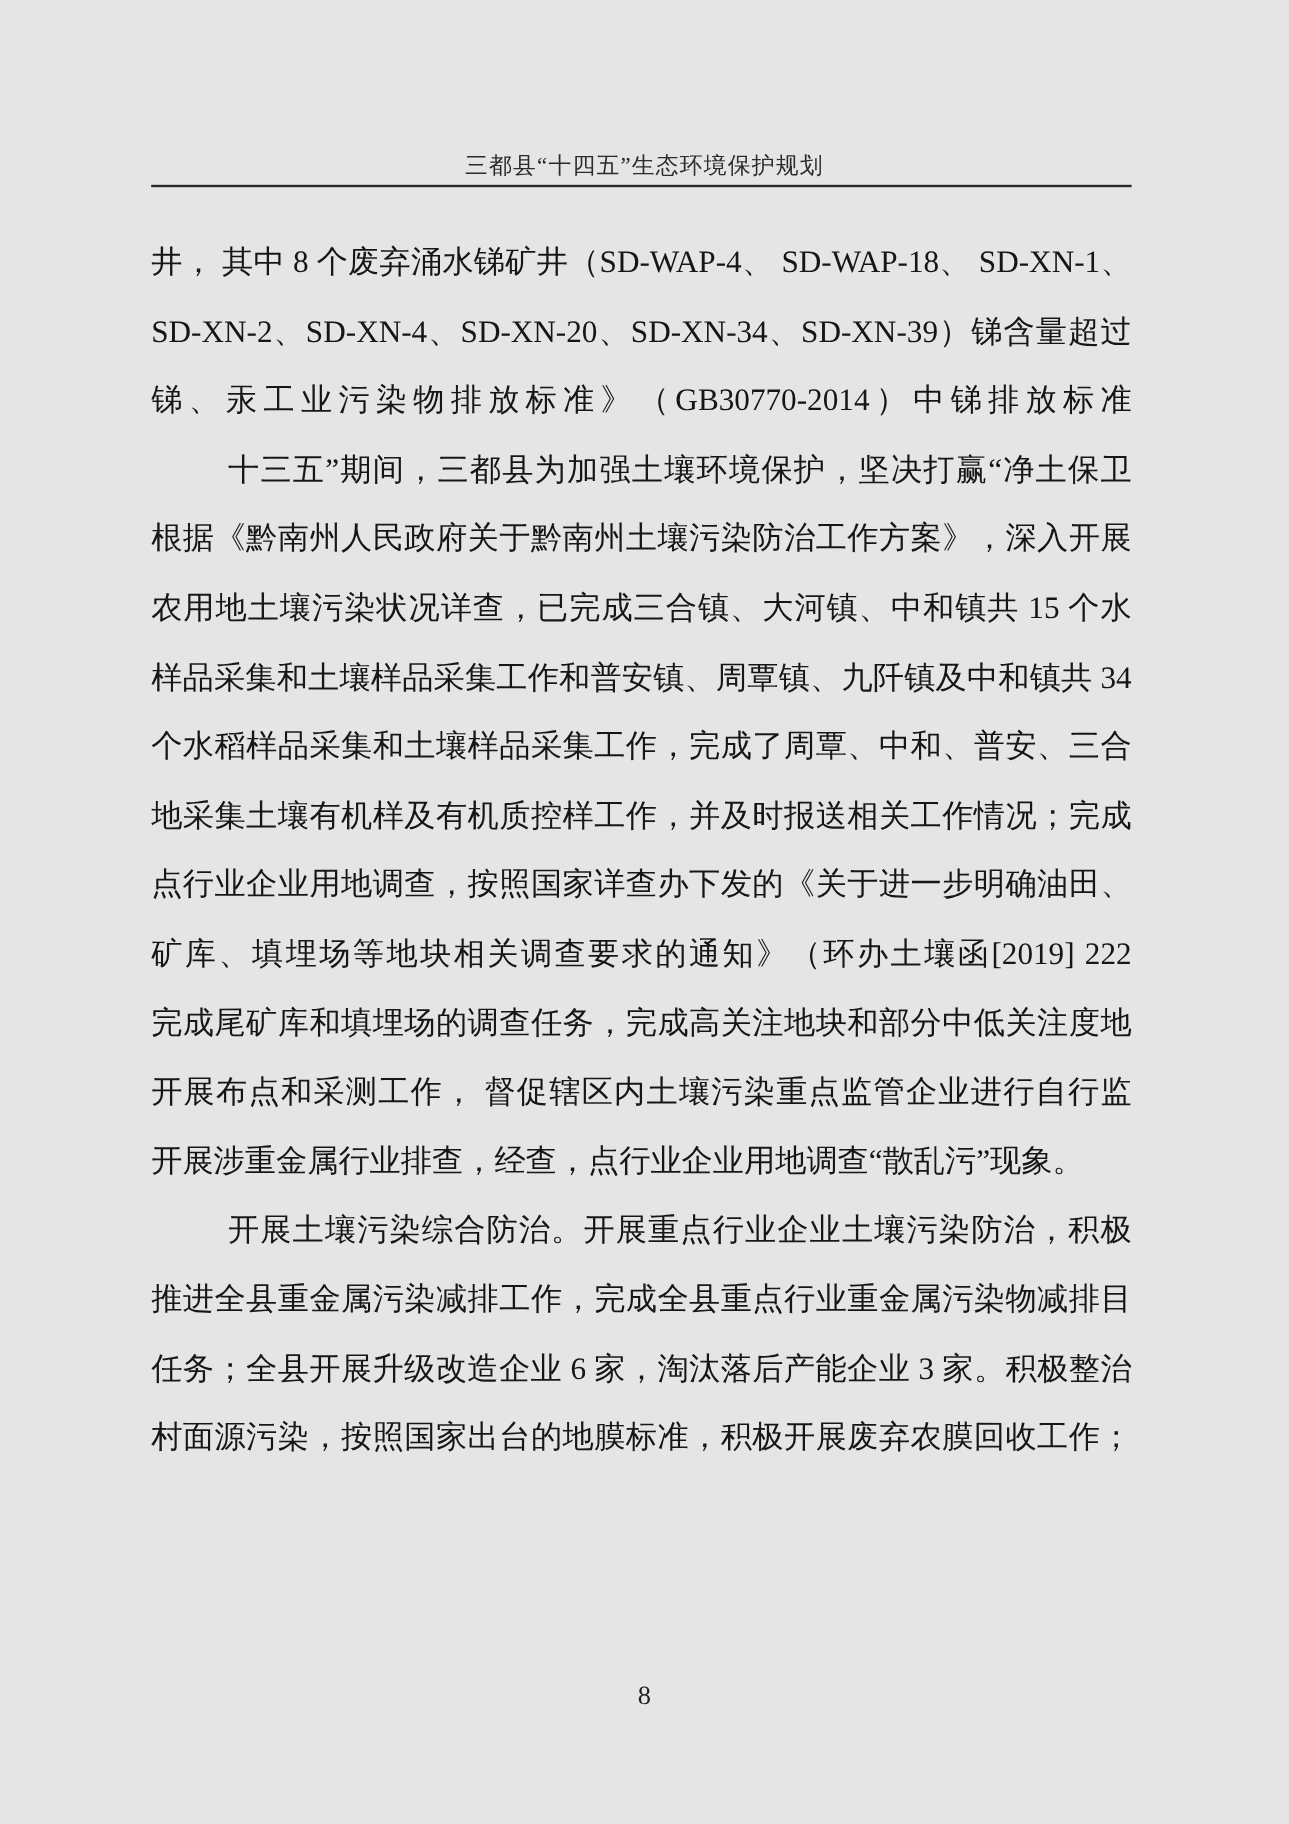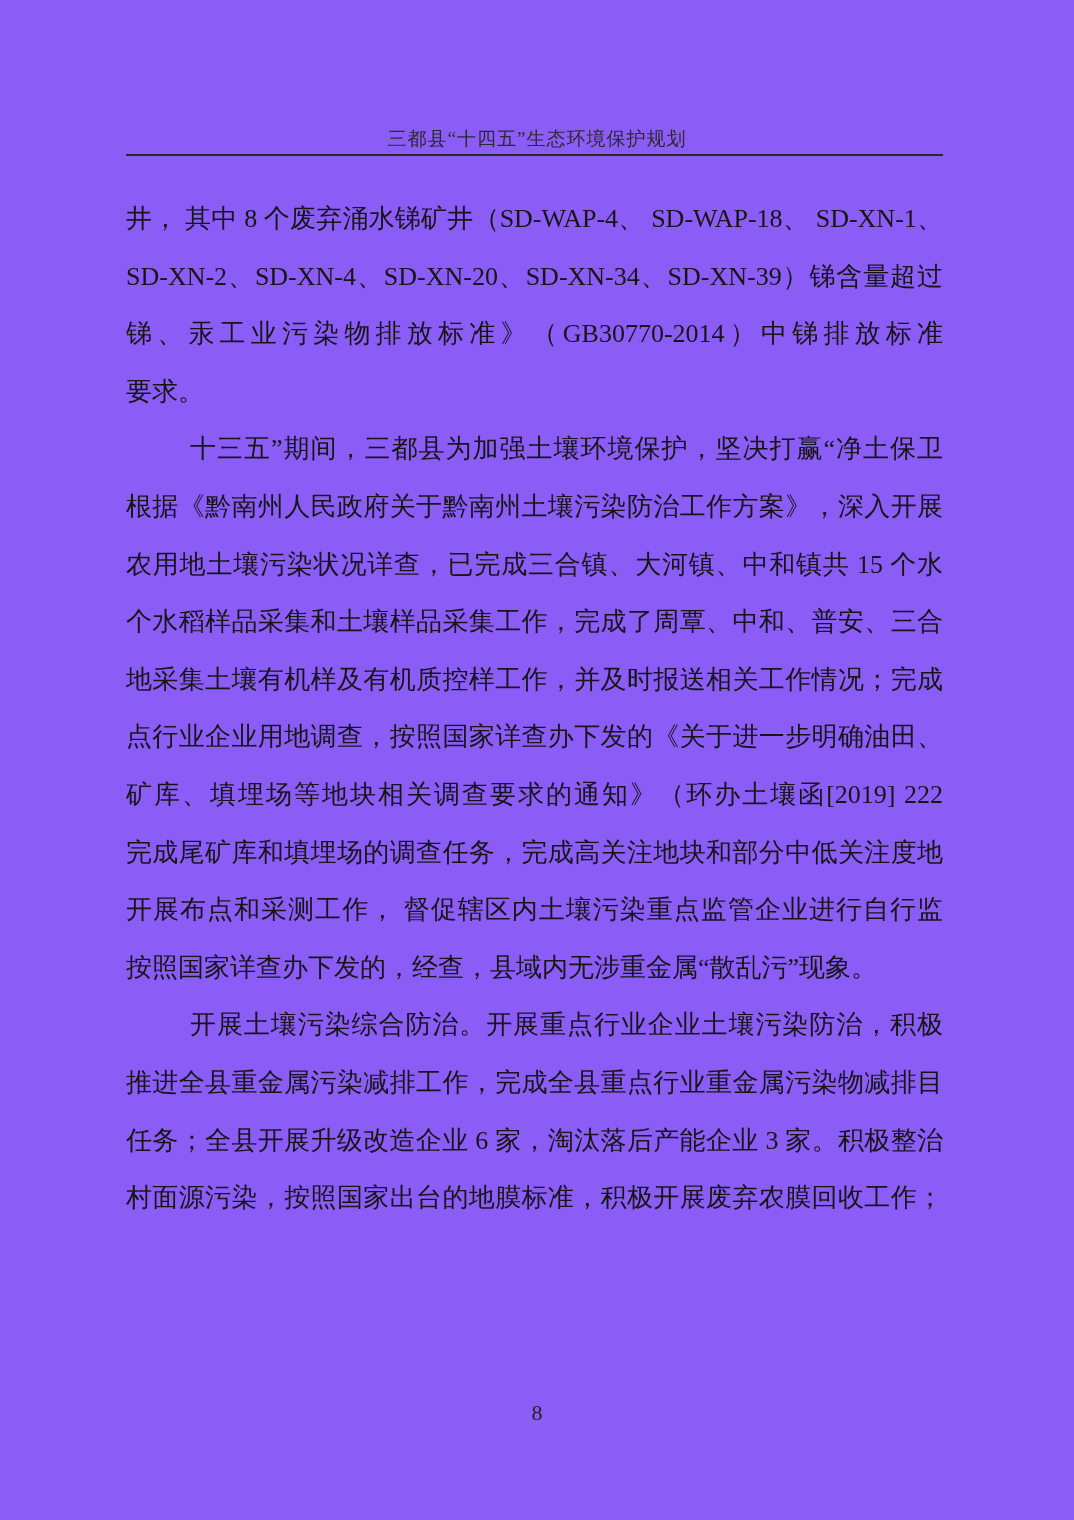--- a/index.html
+++ b/index.html
@@ -1,20 +1,20 @@
 <!DOCTYPE html>
 <html><head>
 <meta charset="utf-8">
 <style>
   html, body { margin: 0; padding: 0; background: #ffffff; }
   .page {
     position: relative;
     width: 1074px;
     height: 1520px;
-    background: #8b5cf6;
+    background: #e5e5e5;
     font-family: "Liberation Serif", "DejaVu Serif", serif;
     color: #141414;
     overflow: hidden;
   }
   
   .header-title {
     position: absolute;
     top: 127px;
     left: 0;
     width: 100%;
@@ -77,33 +77,33 @@
 
 <div class="page">
   <div class="header-title">三都县“十四五”生态环境保护规划</div>
   <div class="header-rule"></div>
 
   <div class="doc-body">
       <div class="para">
         <div class="line fill">井， 其中 8 个废弃涌水锑矿井（SD-WAP-4、 SD-WAP-18、 SD-XN-1、</div>
         <div class="line fill">SD-XN-2、SD-XN-4、SD-XN-20、SD-XN-34、SD-XN-39）锑含量超过《锡、</div>
         <div class="line fill">锑、汞工业污染物排放标准》（GB30770-2014）中锑排放标准（300μg/L）</div>
-        <div class="line">要求。</div>
       </div>
       <div class="para">
         <div class="line fill indent">十三五”期间，三都县为加强土壤环境保护，坚决打赢“净土保卫战”，</div>
         <div class="line fill">根据《黔南州人民政府关于黔南州土壤污染防治工作方案》，深入开展了</div>
         <div class="line fill">农用地土壤污染状况详查，已完成三合镇、大河镇、中和镇共 15 个水稻</div>
+        <div class="line fill">样品采集和土壤样品采集工作和普安镇、周覃镇、九阡镇及中和镇共 34</div>
         <div class="line fill">个水稻样品采集和土壤样品采集工作，完成了周覃、中和、普安、三合等</div>
         <div class="line fill">地采集土壤有机样及有机质控样工作，并及时报送相关工作情况；完成重</div>
         <div class="line fill">点行业企业用地调查，按照国家详查办下发的《关于进一步明确油田、尾</div>
         <div class="line fill">矿库、填埋场等地块相关调查要求的通知》（环办土壤函[2019] 222 号），</div>
         <div class="line fill">完成尾矿库和填埋场的调查任务，完成高关注地块和部分中低关注度地块</div>
         <div class="line fill">开展布点和采测工作， 督促辖区内土壤污染重点监管企业进行自行监测；</div>
-        <div class="line">按照国家详查办下发的，经查，县域内无涉重金属“散乱污”现象。</div>
+        <div class="line">开展涉重金属行业排查，经查，点行业企业用地调查“散乱污”现象。</div>
       </div>
       <div class="para">
         <div class="line fill indent">开展土壤污染综合防治。开展重点行业企业土壤污染防治，积极部署</div>
         <div class="line fill">推进全县重金属污染减排工作，完成全县重点行业重金属污染物减排目标</div>
         <div class="line fill">任务；全县开展升级改造企业 6 家，淘汰落后产能企业 3 家。积极整治农</div>
         <div class="line fill">村面源污染，按照国家出台的地膜标准，积极开展废弃农膜回收工作；实</div>
       </div>
     </div>
 
   <div class="footer">

